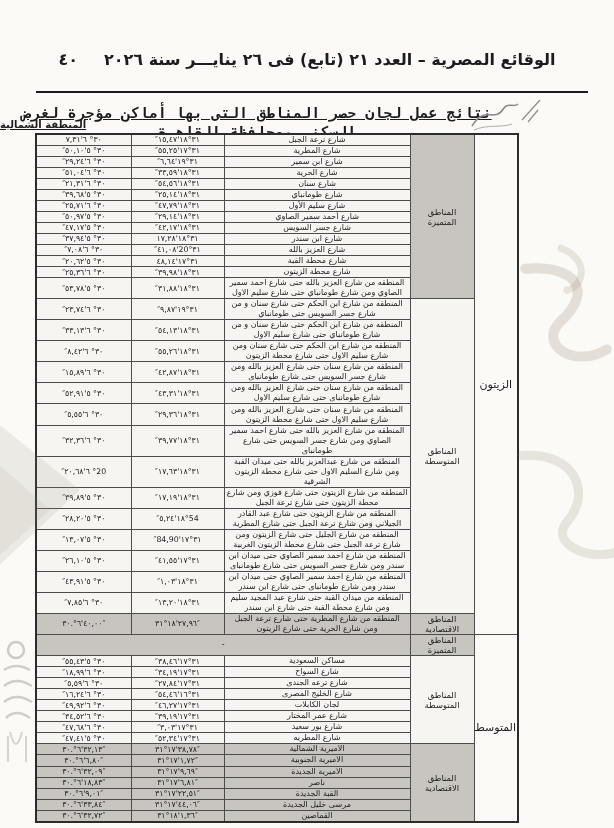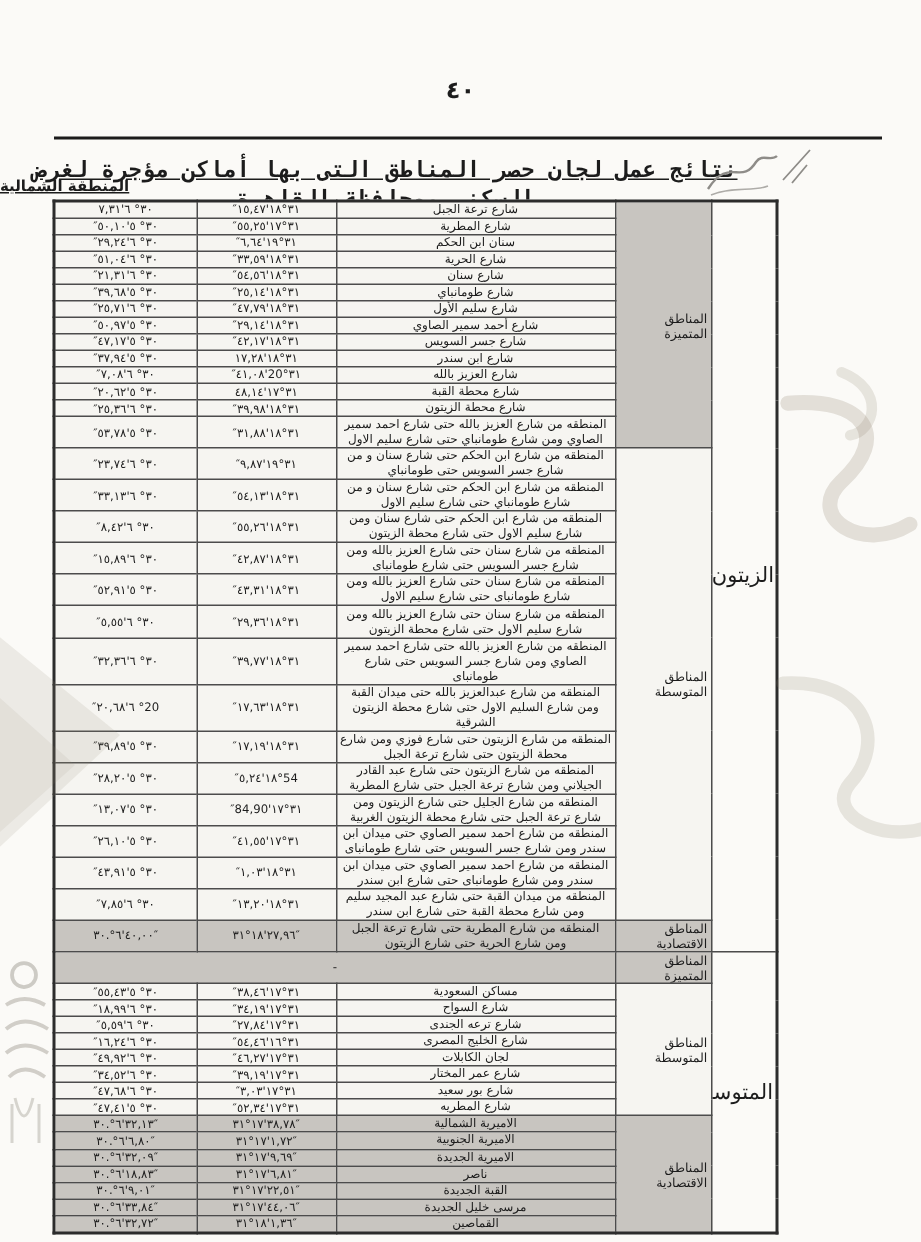--- a/index.html
+++ b/index.html
@@ -30,35 +30,36 @@
     width:484px;height:690px;direction:rtl;
     border:2px solid #2c2c2c;
     background:#f6f5f1;
   }
   td{
     border:1px solid #4c4c4c;
     padding:0 2px;vertical-align:middle;text-align:center;
     font-size:8px;line-height:1.2;
     overflow:hidden;
   }
-  td.region-cell{font-size:14px;background:#fbfaf7;}
-  td.cat-cell{font-size:8.4px;text-align:right;}
+  td.region-cell{font-size:11px;background:#fbfaf7;}
+  td.cat-cell{font-size:8.4px;}
   td.desc{font-size:8px;line-height:1.25;}
   td.coord{
     direction:ltr;unicode-bidi:bidi-override;
     font-size:7.8px;white-space:nowrap;letter-spacing:0;
   }
   .shade{background:#c8c5c0;}
   .wm{position:absolute;pointer-events:none;z-index:5;}
   .sig{position:absolute;z-index:6;pointer-events:none;}
 </style>
 </head>
 <body>
 
 <div class="gazette-header">
+  <span>الوقائع المصرية – العدد ٢١ (تابع) فى ٢٦ ينايـــر سنة ٢٠٢٦</span>
   <span>٤٠</span>
 </div>
 <div class="rule"></div>
 
 <svg class="sig" style="left:468px;top:94px;" width="78" height="40" viewBox="0 0 78 40">
   <path d="M4 32 C 18 10, 26 30, 36 14 C 40 8, 46 14, 50 10" fill="none" stroke="#8e8c88" stroke-width="1.6"></path>
   <path d="M54 26 L 72 6 M60 28 L 70 16" fill="none" stroke="#8e8c88" stroke-width="1.2"></path>
   <path d="M6 36 C 20 30, 34 34, 44 30" fill="none" stroke="#aeaca8" stroke-width="1"></path>
 </svg>
 
@@ -81,21 +82,21 @@
           <td class="desc">شارع ترعة الجبل</td>
           <td class="coord">″١٥,٤٧'١٨°٣١</td>
           <td class="coord">٧,٣١'٦ °٣٠</td>
         </tr>
         <tr>
           <td class="desc">شارع المطرية</td>
           <td class="coord">″٥٥,٢٥'١٧°٣١</td>
           <td class="coord">″٥٠,١٠'٥ °٣٠</td>
         </tr>
         <tr>
-          <td class="desc">سنان ابن الحكم</td>
+          <td class="desc">شارع ابن سمير</td>
           <td class="coord">″٦,٦٤'١٩°٣١</td>
           <td class="coord">″٢٩,٢٤'٦ °٣٠</td>
         </tr>
         <tr>
           <td class="desc">شارع الحرية</td>
           <td class="coord">″٣٣,٥٩'١٨°٣١</td>
           <td class="coord">″٥١,٠٤'٦ °٣٠</td>
         </tr>
         <tr>
           <td class="desc">شارع سنان</td>

